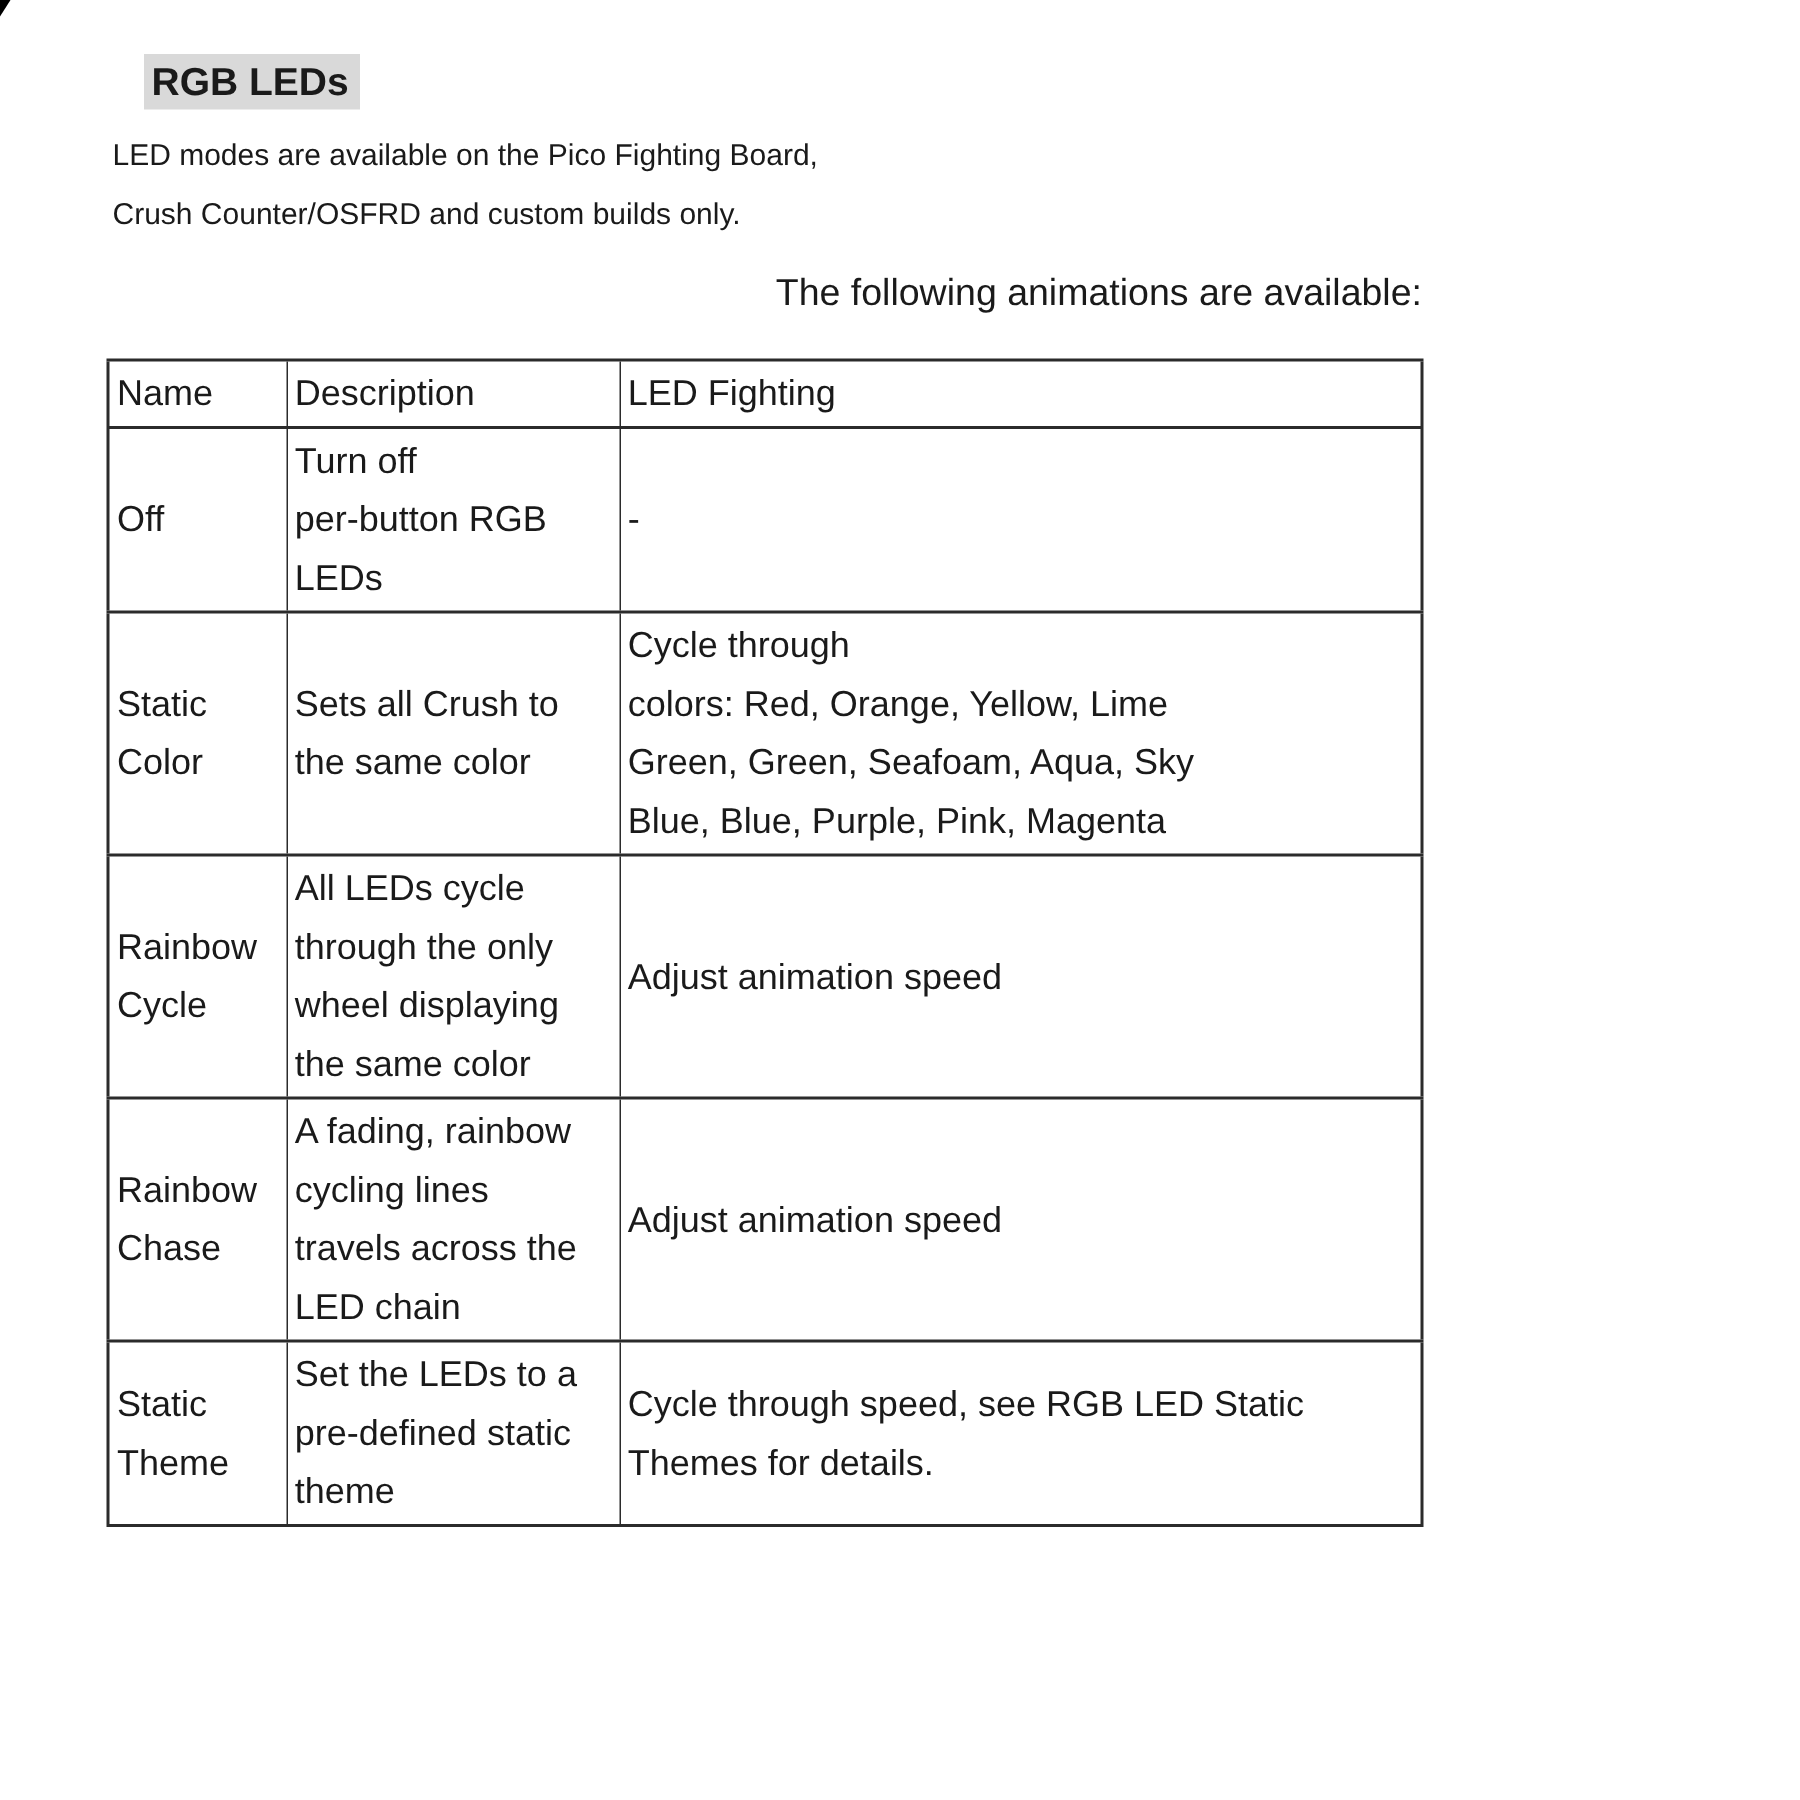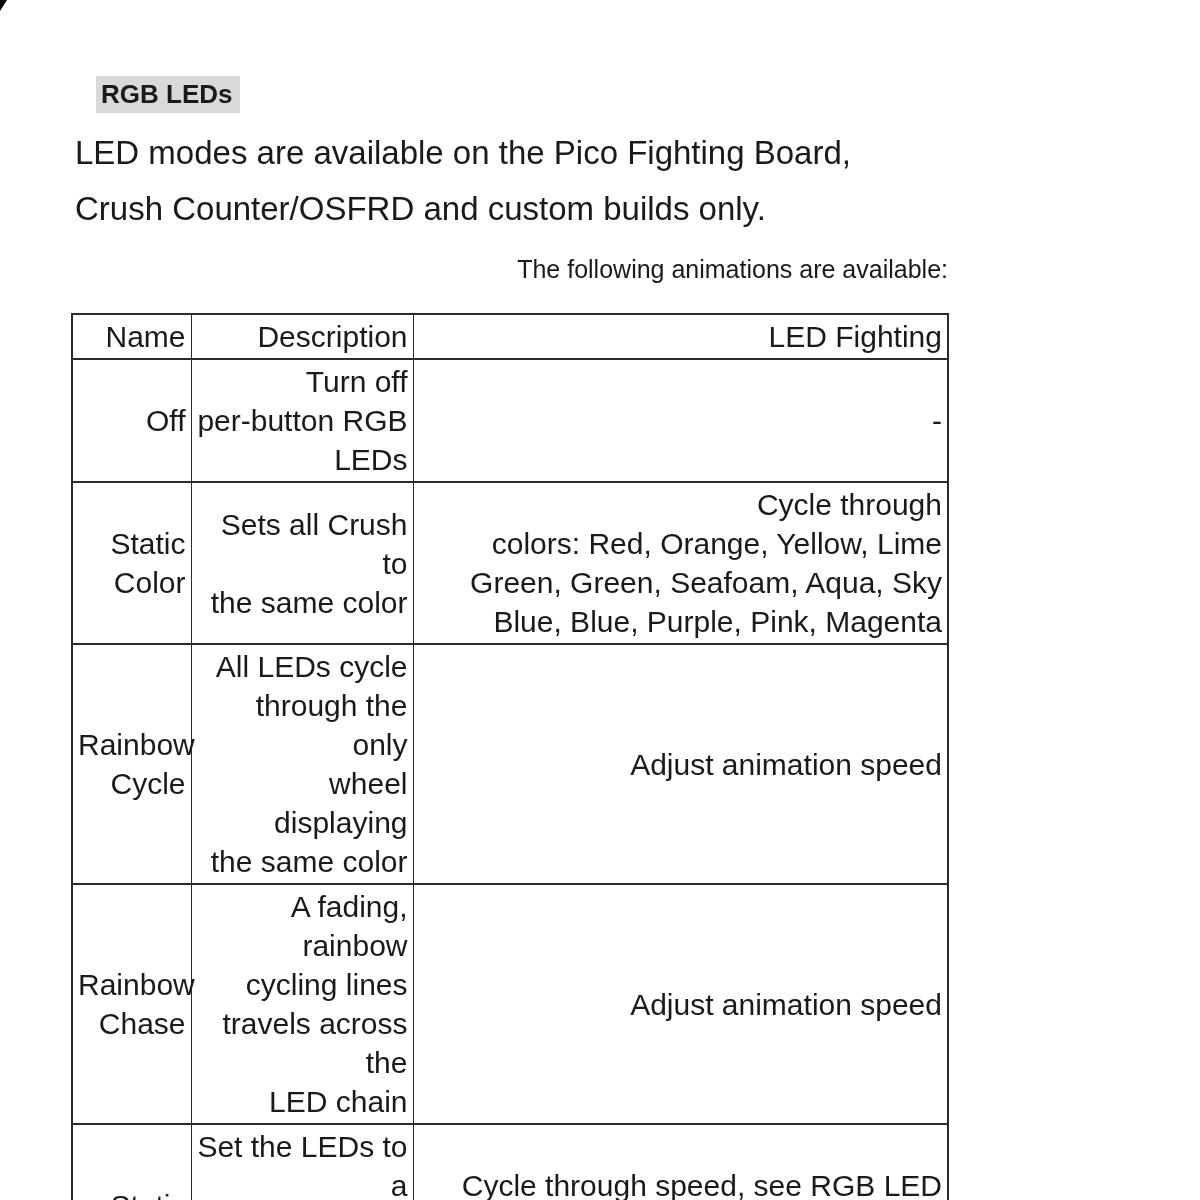--- a/index.html
+++ b/index.html
@@ -25,38 +25,38 @@
     border-left: 7px solid #000000;
     border-bottom: 11px solid transparent;
   }
   .doc {
     position: absolute;
     left: 71px;
     top: 0;
     width: 877px;
   }
   .heading-wrap {
-    margin: 76px 0 0 3px;
+    margin: 36px 0 0 3px;
     padding-left: 22px;
   }
   .heading-wrap.second {
     margin-top: 58px;
   }
   .highlight-heading {
     display: inline-block;
     background: #d9d9d9;
     font-weight: bold;
     font-size: 26px;
     line-height: 30px;
     padding: 3px 8px 4px 5px;
     margin: 0;
   }
   .body-text {
-    font-size: 33px;
-    line-height: 56px;
+    font-size: 20px;
+    line-height: 39px;
     white-space: pre-line;
     margin: 12px 0 12px 4px;
   }
   .intro-text {
     font-size: 25px;
     line-height: 40px;
     margin: 10px 0 0 2px;
     text-align: right;
   }
   table.anim-table {
@@ -67,24 +67,24 @@
     border: 2px solid #2b2b2b;
   }
   .anim-table col.c-name  { width: 119px; }
   .anim-table col.c-desc  { width: 222px; }
   .anim-table col.c-param { width: 535px; }
   .anim-table th, .anim-table td {
     border: 1px solid #2b2b2b;
     border-top-width: 2px;
     border-bottom-width: 2px;
     padding: 2px 5px;
-    font-size: 30px;
+    font-size: 24px;
     line-height: 39px;
     font-weight: normal;
-    text-align: right;
+    text-align: left;
     vertical-align: middle;
     white-space: pre-line;
     color: #1a1a1a;
   }
 </style>
 </head>
 <body>
 
 <div class="corner-mark"></div>
 

